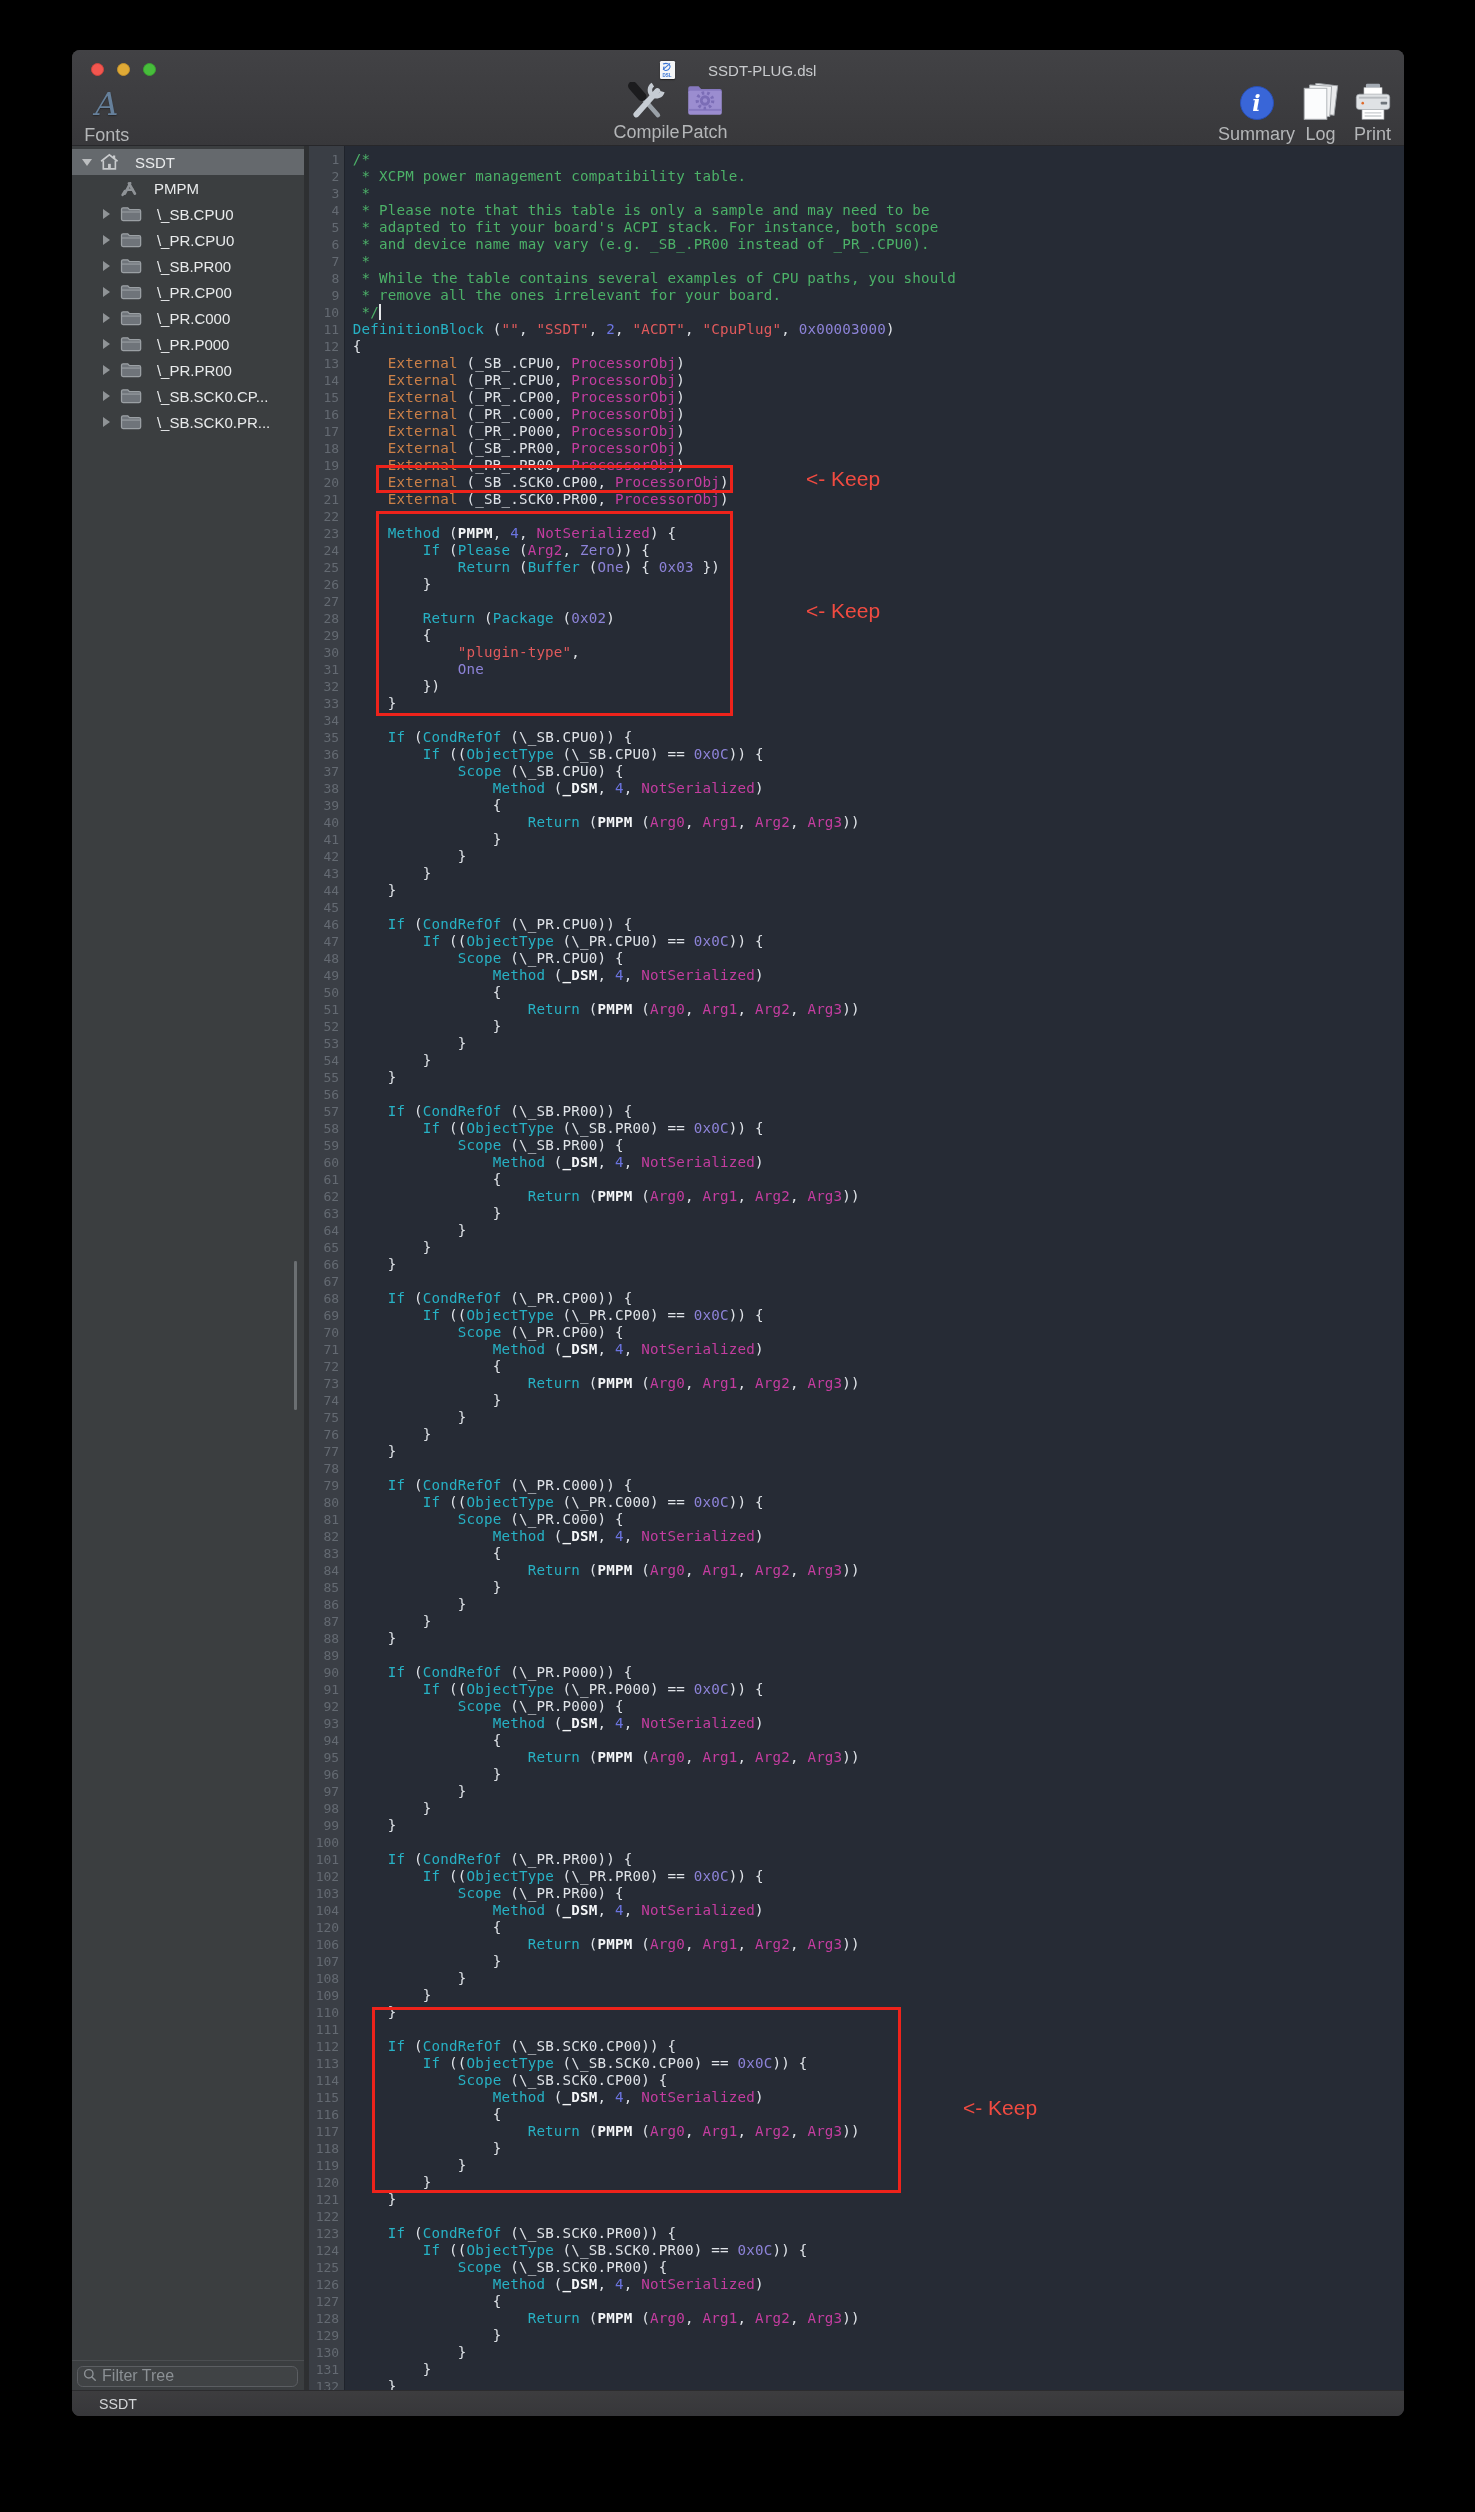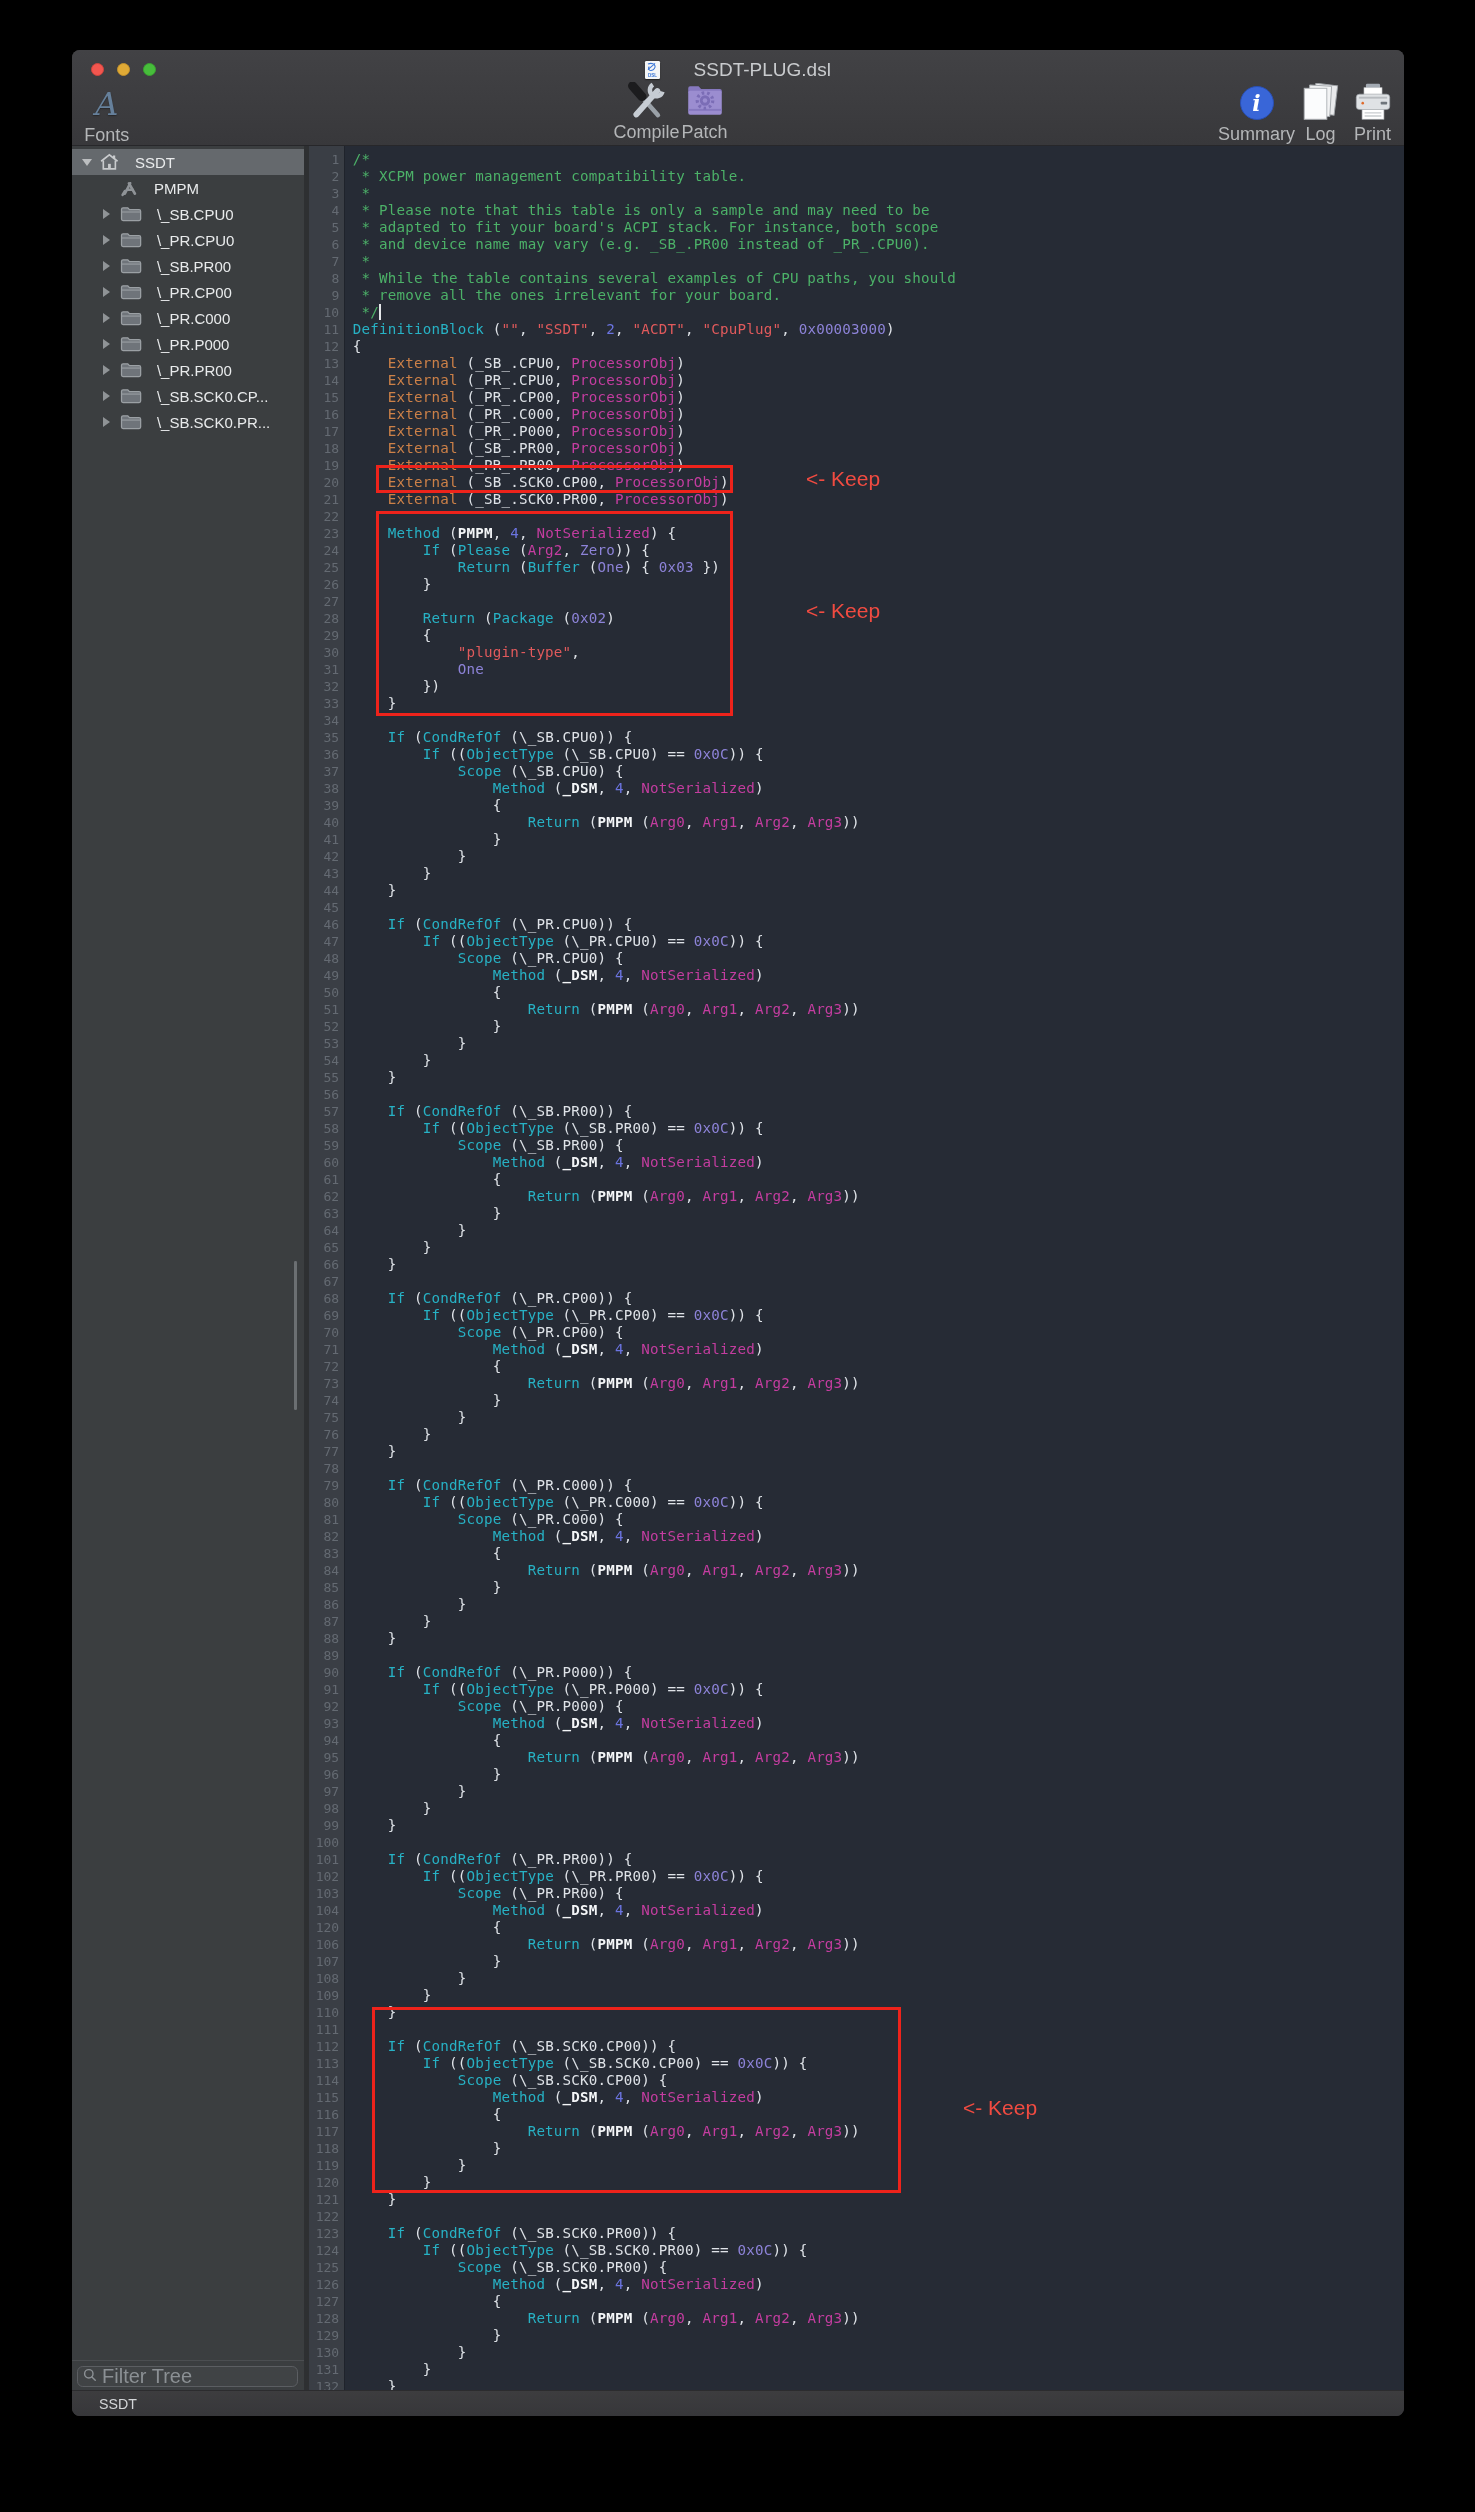--- a/index.html
+++ b/index.html
@@ -32,21 +32,21 @@
   .light.r{left:19.4px;background:#f2564f;border:0.6px solid #d0443e;}
   .light.y{left:45px;background:#e0aa36;border:0.6px solid #c3922c;}
   .light.g{left:71px;background:#47bd3b;border:0.6px solid #3aa331;}
   .titlegroup{position:absolute;left:0;right:0;top:9.7px;height:20.7px;
               display:flex;justify-content:center;align-items:center;gap:6.5px;}
   .doc-icon{width:15px;height:18px;background:#f4f5f6;border-radius:1.3px;position:relative;
             box-shadow:0 0.6px 1.3px rgba(0,0,0,.5);}
   .doc-icon .swirl{position:absolute;left:1.3px;top:1.3px;width:12.3px;height:10.3px;}
   .doc-icon .dsl{position:absolute;bottom:0.6px;left:0;right:0;text-align:center;
                  font-size:4.5px;font-weight:bold;color:#3b76d6;}
-  .wtitle{font-size:19px;font-weight:500;color:var(--title-text);margin-left:27px;}
+  .wtitle{font-size:15px;font-weight:500;color:var(--title-text);margin-left:27px;}
   .titem{position:absolute;text-align:center;cursor:default;}
   .titem .tlabel{display:block;margin-top:2.6px;font-size:18px;color:var(--toolbar-label);}
   .titem .ticon{display:flex;align-items:center;justify-content:center;height:37px;}
   .ti-fonts{left:5.2px;top:35px;width:59px;}
   .fonts-a{font-family:"DejaVu Serif",serif;font-style:italic;font-size:32px;
            color:#66809b;line-height:34px;text-shadow:0 1.3px 1.3px rgba(0,0,0,.35);}
   .ti-compile{left:533px;top:32px;width:83px;}
   .ti-patch{left:600px;top:32px;width:65px;}
   .ti-summary{left:1138px;top:34px;width:93px;}
   .ti-log{left:1224px;top:34px;width:49px;}
@@ -74,21 +74,21 @@
   .trow.t-method .ticon-tree{margin-left:47px;width:20.7px;}
   .trow.t-folder .ticon-tree{margin-left:9.7px;width:23px;}
   .trow .tlbl{margin-left:14.2px;}
 
   .filterwrap{position:absolute;left:0;right:0;bottom:0;height:30px;
               border-top:1.3px solid #4b4e51;}
   .filterbox{position:absolute;left:4.5px;right:5.8px;top:4.5px;height:21.3px;
              border:1.3px solid #5b5e62;border-radius:5.8px;background:#404345;
              display:flex;align-items:center;padding-left:5.2px;gap:5.2px;}
   .filterbox input{background:transparent;border:none;outline:none;width:155px;
-                   font-size:20px;color:#dcdee0;font-family:"Liberation Sans",sans-serif;}
+                   font-size:16px;color:#dcdee0;font-family:"Liberation Sans",sans-serif;}
   .filterbox input::placeholder{color:var(--placeholder);}
 
   .divider{position:absolute;left:232px;top:0;width:4.5px;bottom:0;background:var(--divider);}
   .divider-handle{position:absolute;left:222px;top:1115px;width:2.6px;height:149px;
                   background:#6b6f72;border-radius:1.3px;z-index:2;}
 
   .editorwrap{position:absolute;left:237px;top:0;right:0;bottom:0;
               background:var(--editor-bg);}
   .gutterbg{position:absolute;left:0;top:0;bottom:0;width:36px;
             background:var(--gutter-bg);border-right:0.6px solid #1f232b;}

